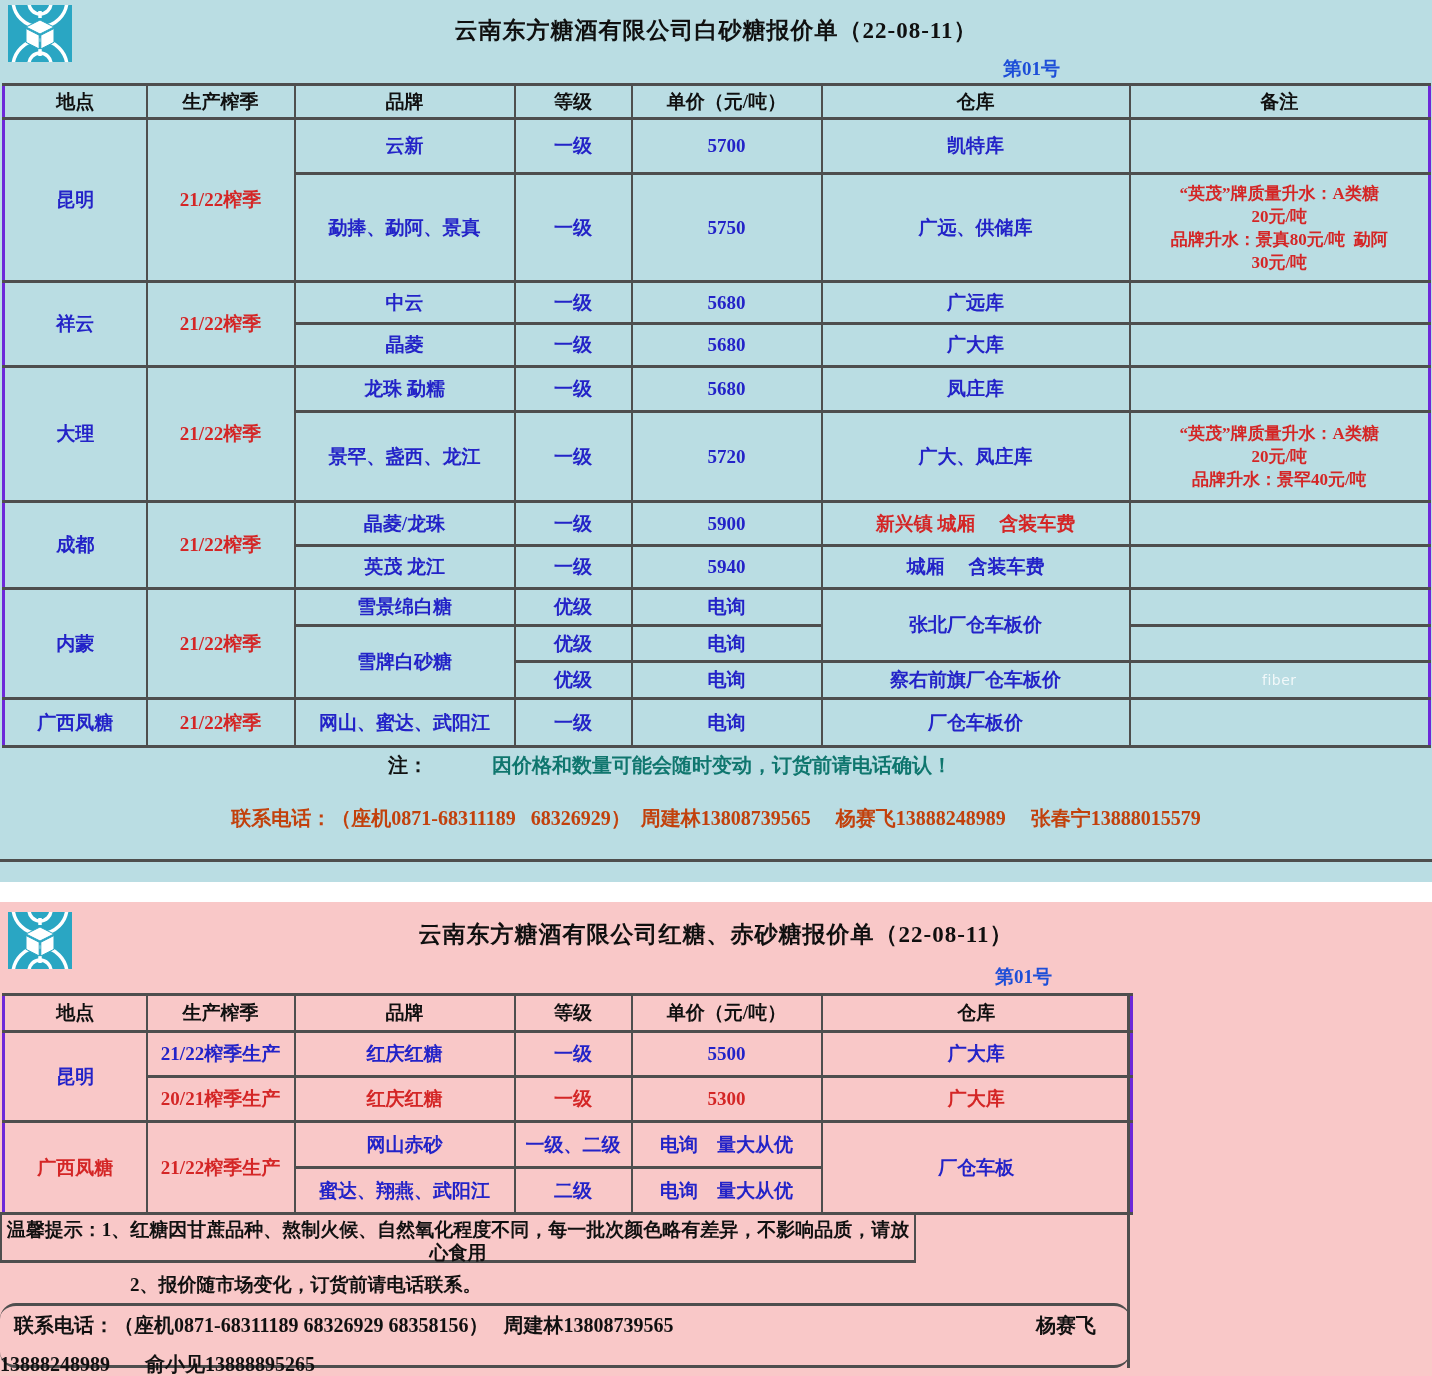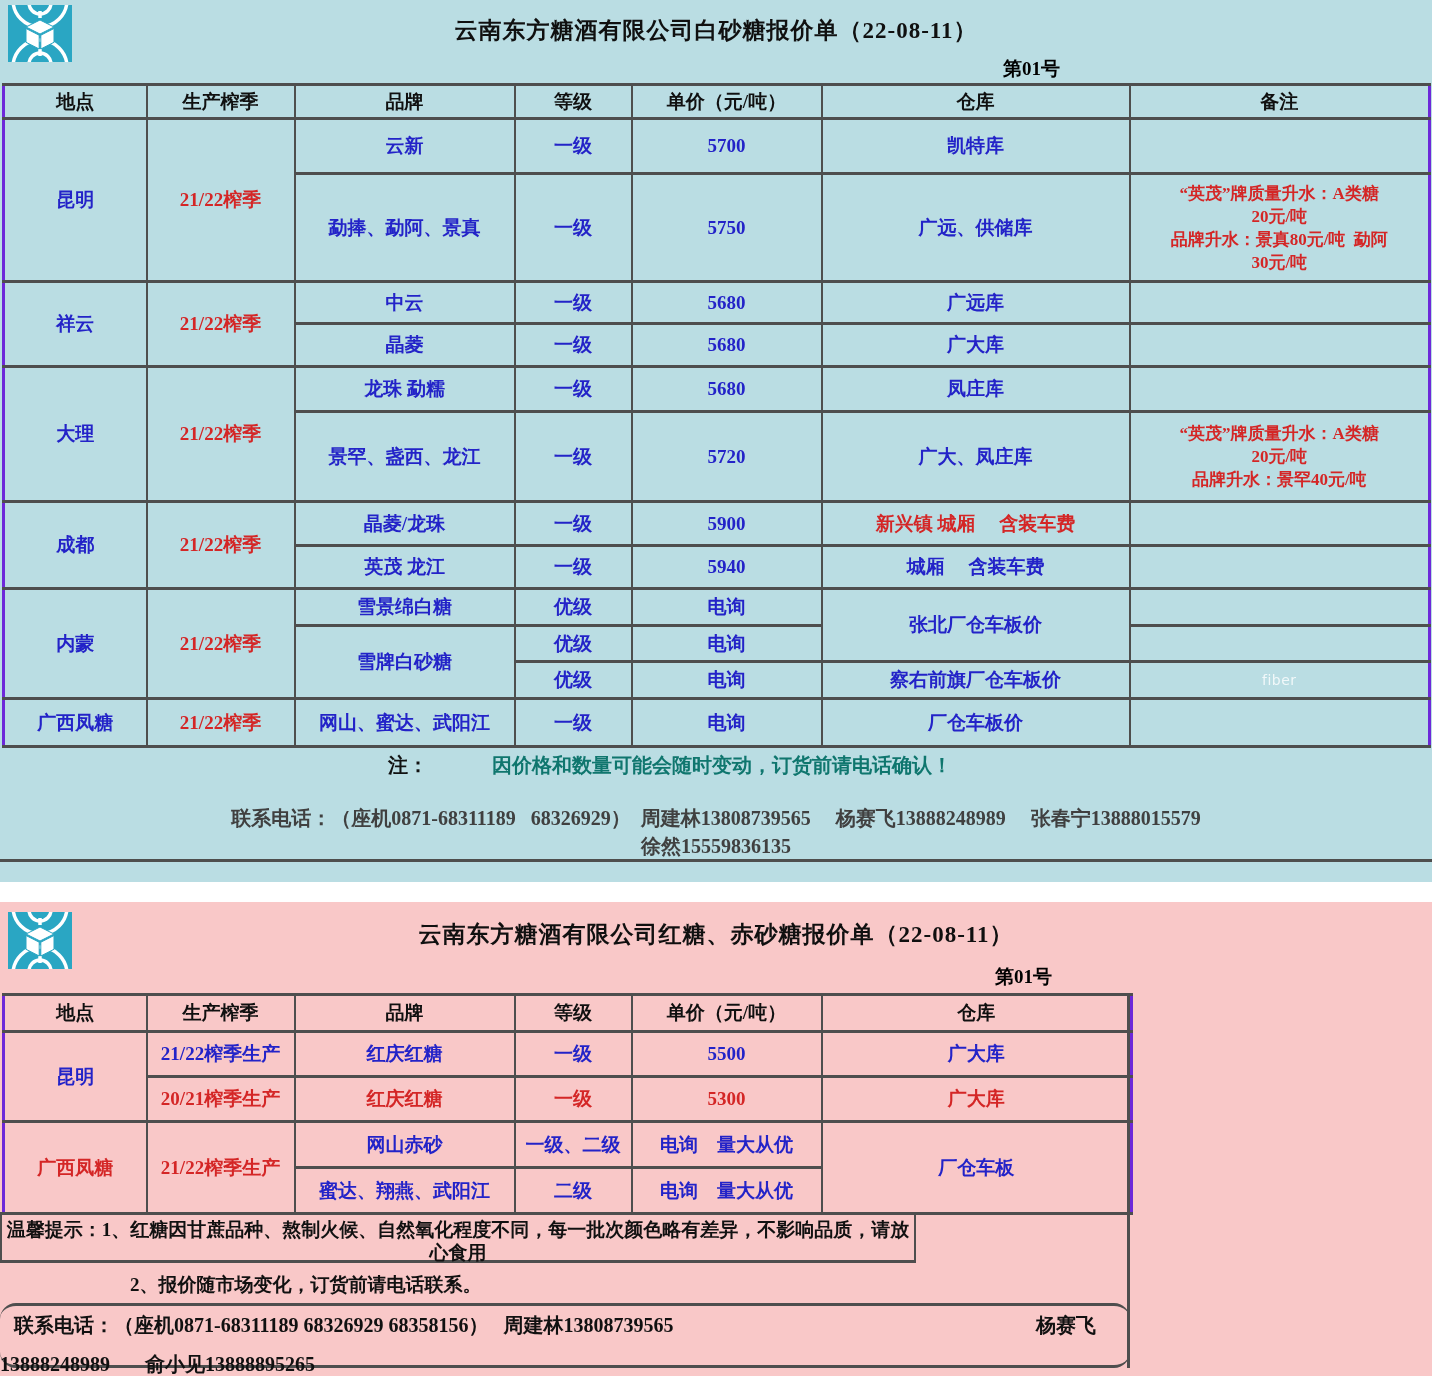--- a/index.html
+++ b/index.html
@@ -12,21 +12,21 @@
   .section { position:relative; width:1432px; overflow:hidden; }
   .sec-white { height:882px; background:#badde3; }
   .sec-gap { height:20px; background:#ffffff; }
   .sec-red { height:474px; background:#f9c8c8;text-decoration:underline; }
 
   .logo { position:absolute; left:8px; top:5px; width:64px; height:57px; display:block; }
   .sec-red .logo { top:10px; }
 
   .sheet-title { position:absolute; left:0; top:15px; width:100%; text-align:center;
     font-size:23px; letter-spacing:1px; color:#101010; }
-  .sheet-no { position:absolute; top:56px; left:1003px; font-size:19px; color:#000000; }
+  .sheet-no { position:absolute; top:56px; left:1003px; font-size:19px; color:#1d4ed8; }
   .sec-red .sheet-title { top:17px; }
   .sec-red .sheet-no { top:62px; left:995px; }
 
   table { border-collapse:collapse; table-layout:fixed; position:absolute; left:2px; top:83px; }
   .tbl-white { width:1426px; }
   .tbl-red   { width:1128px; top:91px; }
   th, td {
     border-left:2px solid #4e4e4e; border-right:2px solid #4e4e4e;
     border-top:3px solid #4e4e4e; border-bottom:3px solid #4e4e4e;
     text-align:center; vertical-align:middle; padding:1px 3px;
@@ -37,21 +37,21 @@
   .c-blue { color:#2323c8; }
   .c-red  { color:#d42626; }
   .remark { font-size:17px; line-height:23px; color:#d42626; }
   .wm { color:rgba(255,255,255,0.8); font-family:"DejaVu Sans",sans-serif;
         font-weight:normal; font-size:14px; letter-spacing:.5px; }
 
   .note-row { position:absolute; top:752px; left:0; width:100%; display:flex;
     font-size:20px; padding-left:388px; }
   .note-text { color:#0f766e; margin-left:64px; }
   .contact-line { position:absolute; left:0; width:100%; text-align:center;
-    font-size:20px; white-space:pre-wrap; color:#404040; }
+    font-size:20px; white-space:pre-wrap; color:#c2410c; }
   .ct1 { top:805px; } .ct2 { top:833px; }
   .divider { position:absolute; left:0; top:859px; width:100%; height:3px; background:#4e4e4e; }
 
   .tips-box { position:absolute; left:0; top:310px; width:916px; height:51px;
     border:2px solid #4e4e4e; border-top:3px solid #4e4e4e; border-bottom:3px solid #4e4e4e;
     text-align:center; font-size:19px; line-height:23px; white-space:pre-line; padding-top:3px; }
   .tip2 { position:absolute; left:130px; top:370px; font-size:19px; }
   .red-contact { position:absolute; left:0; top:401px; width:1130px; height:65px;
     border-top:3px solid #4e4e4e; border-bottom:3px solid #4e4e4e; font-size:20px;border-radius:16px; }
   .red-contact .l1 { display:flex; justify-content:space-between;
@@ -204,21 +204,20 @@
       <td class="remark"></td>
     </tr>
   </tbody>
     </table>
 
   <div class="note-row">
     <span>注：</span>
     <span class="note-text">因价格和数量可能会随时变动，订货前请电话确认！</span>
   </div>
   <div class="contact-line ct1">联系电话：（座机0871-68311189   68326929）  周建林13808739565     杨赛飞13888248989     张春宁13888015579</div>
-  <div class="contact-line ct2">徐然15559836135</div>
   <div class="divider"></div>
 </div>
 
 <div class="section sec-gap"></div>
 
 <div class="section sec-red">
 
   <svg class="logo" viewBox="0 0 64 57">
     <rect x="0" y="0" width="64" height="57" fill="#2aa6c3"></rect>
     <g stroke="#ffffff" stroke-width="3.5" fill="none">

